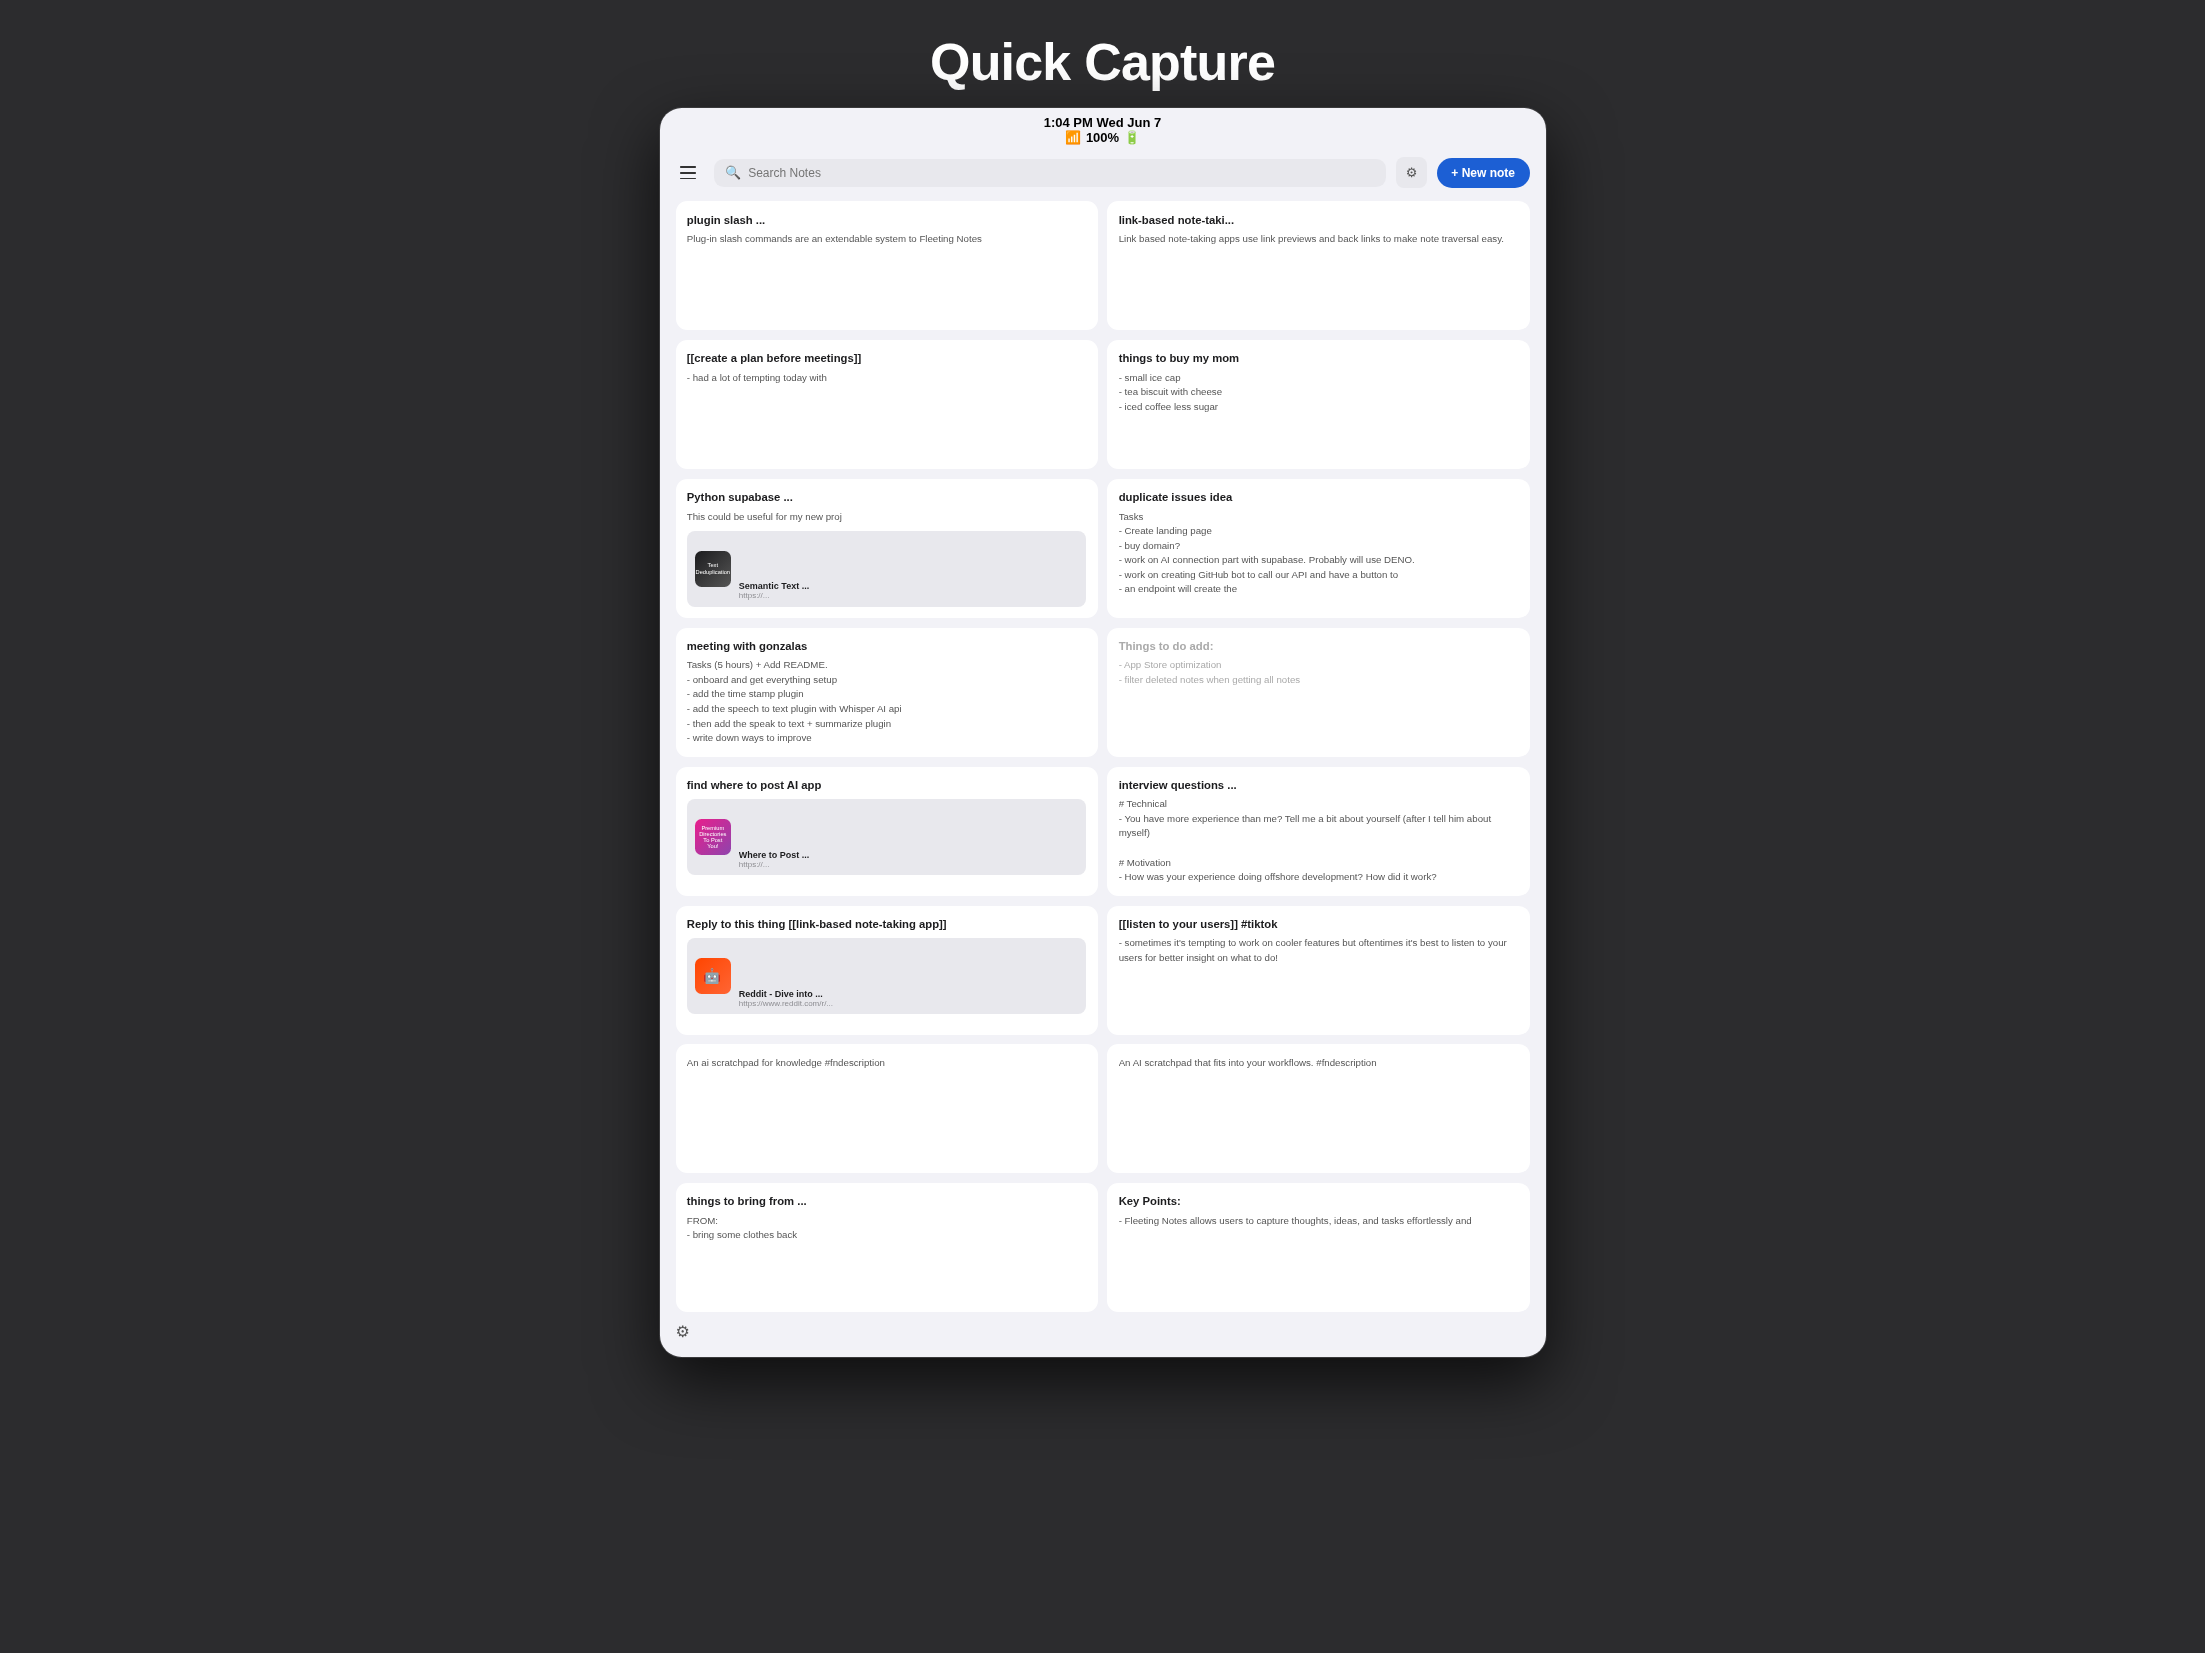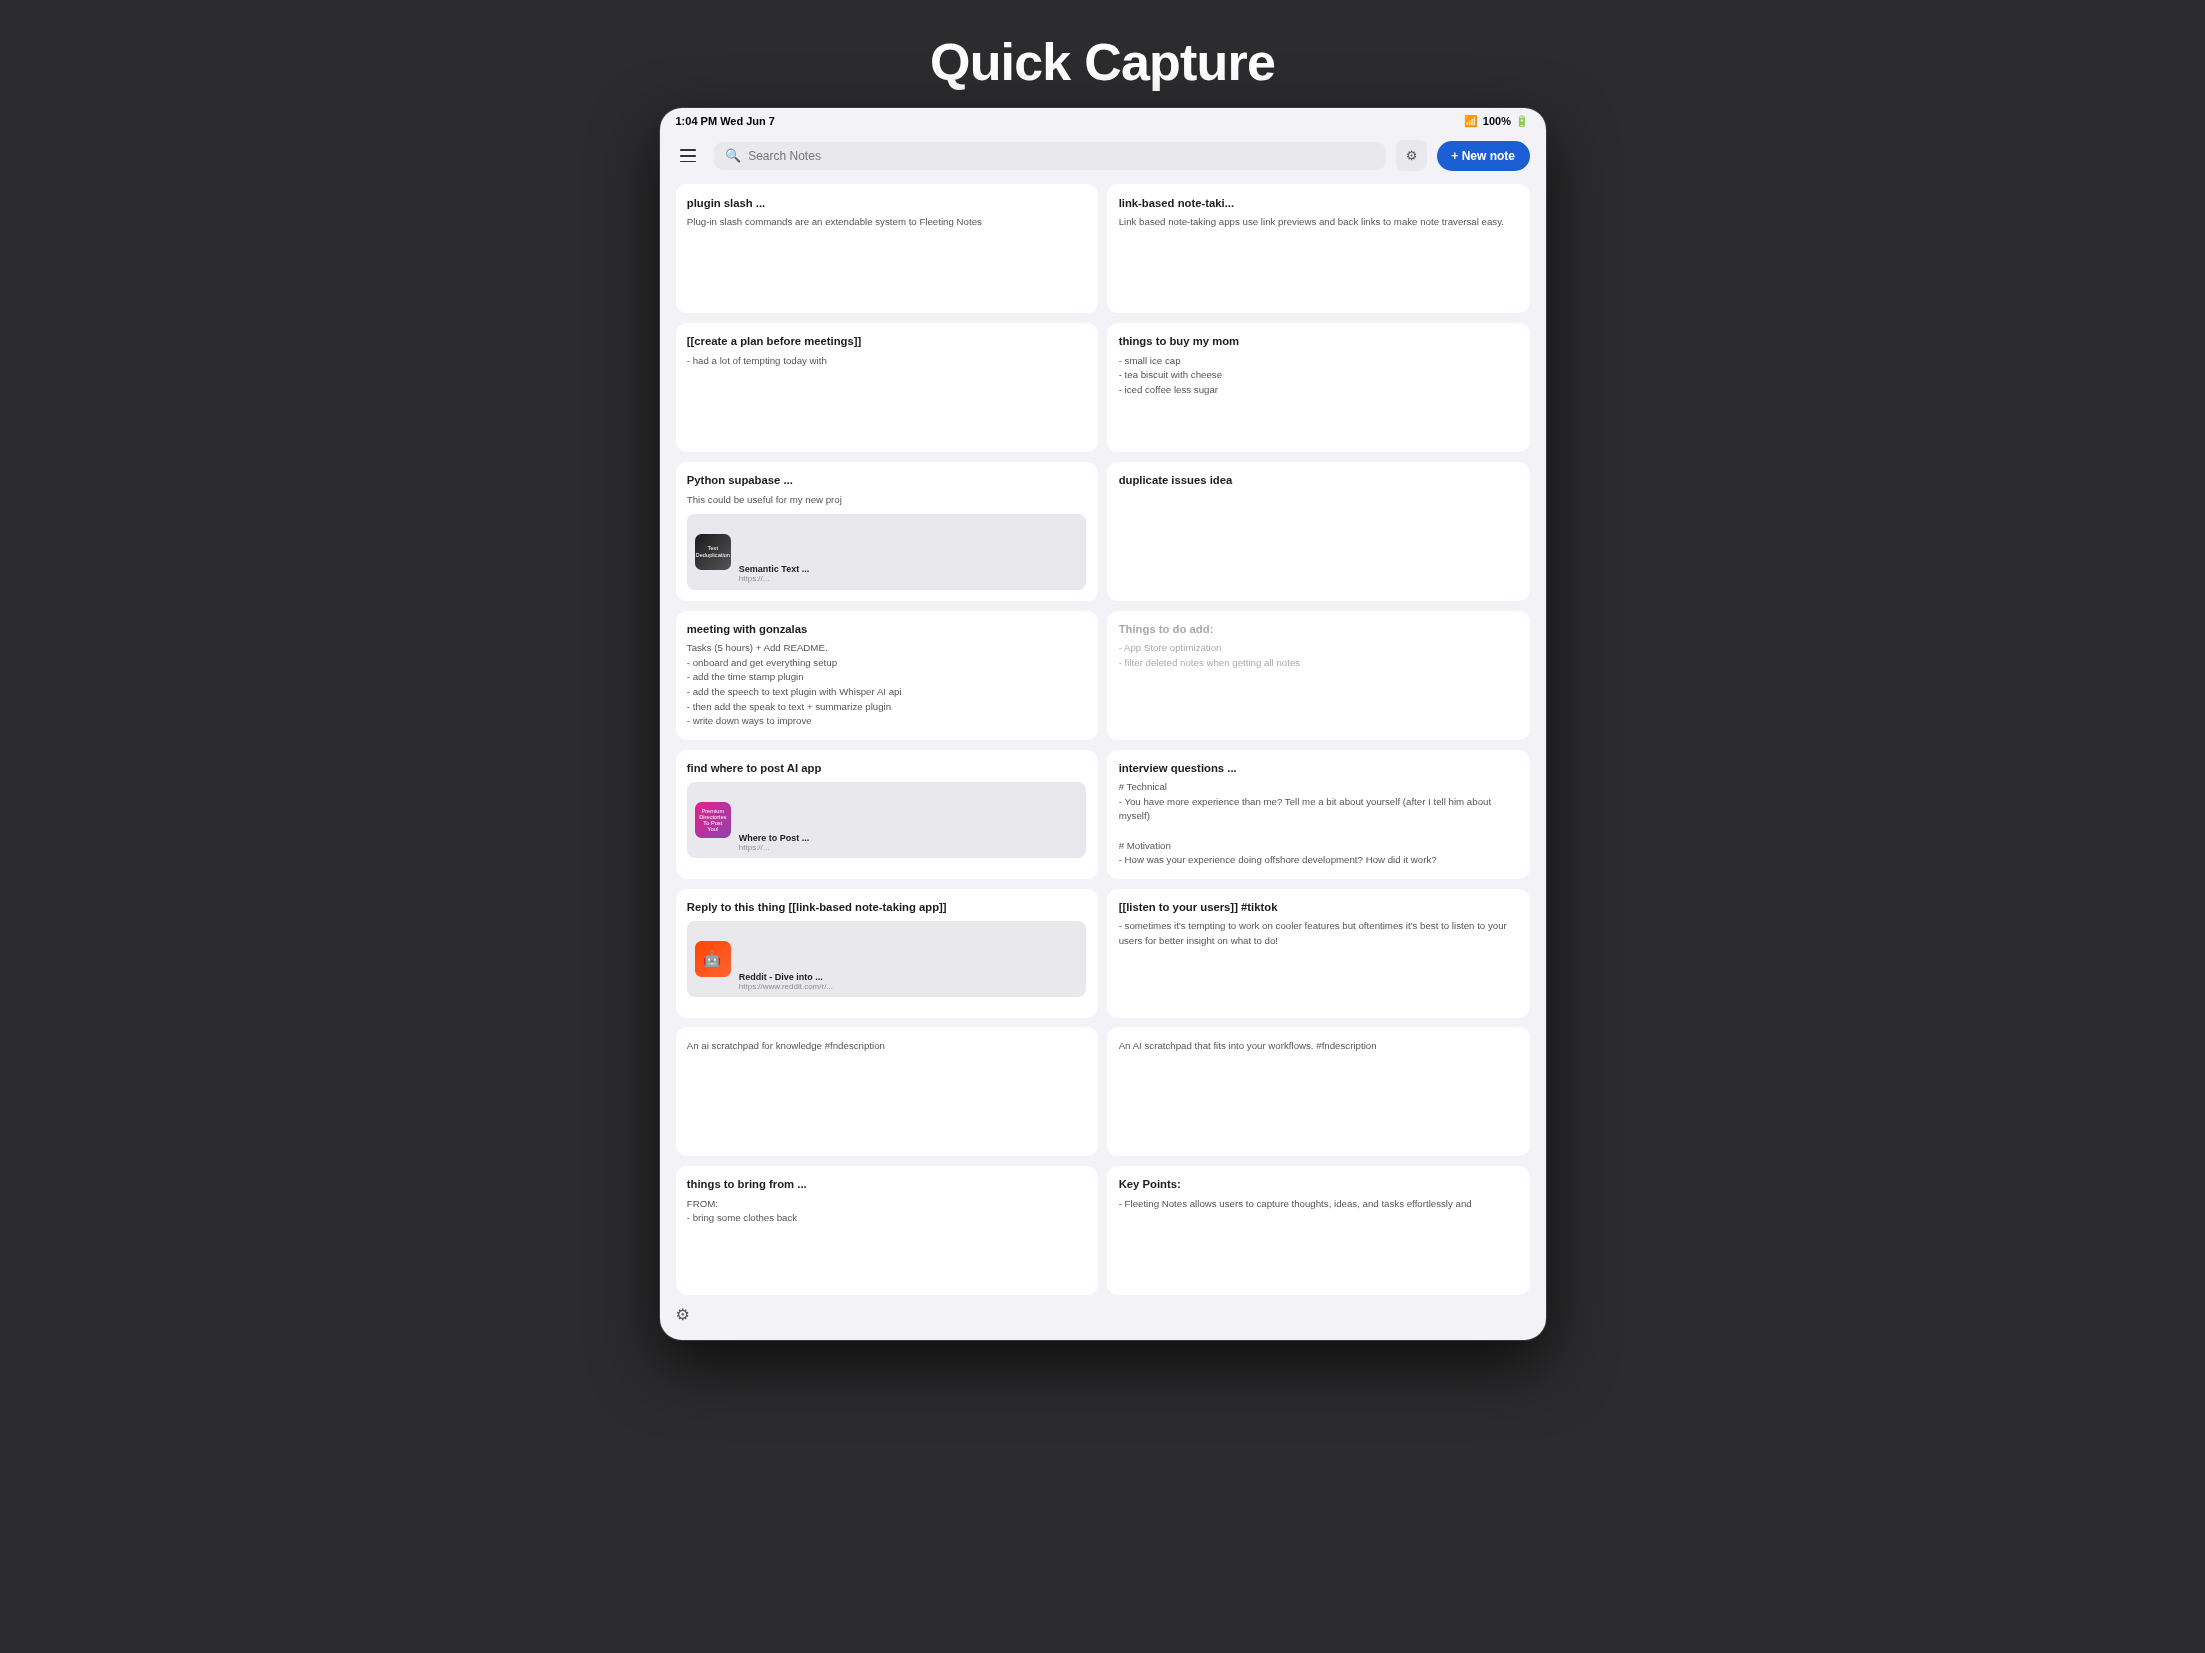--- a/index.html
+++ b/index.html
@@ -31,23 +31,24 @@
       box-shadow: 0 24px 65px rgba(0,0,0,0.7);
       border: 1.6px solid #3a3a3c;
     }
 
     .status-bar {
       display: flex;
       justify-content: space-between;
       align-items: center;
       padding: 6.5px 16px 3.2px;
       background: #f2f2f7;
-      font-size: 11px;
+      font-size: 13px;
       font-weight: 600;
       color: #000;
+      flex-direction: column;
     }
 
     .status-bar-right {
       display: flex;
       align-items: center;
       gap: 4.8px;
     }
 
     .app-content {
       background: #f2f2f7;
@@ -291,20 +292,21 @@
           <div class="link-preview">
         <div class="link-preview-img" style="background:linear-gradient(135deg,#1c1c1e,#555);font-size:5.7px;text-align:center;line-height:1.2;padding:3.2px;">Text Deduplication</div>
         <div class="link-preview-text">
           <div class="link-preview-title">Semantic Text ...</div>
           <div class="link-preview-url">https://...</div>
         </div>
       </div>
         </div>
         <div class="note-card">
           <div class="note-card-title">duplicate issues idea</div>
+          <div class="note-card-body">Tasks<br>- Create landing page<br>- buy domain?<br>- work on AI connection part with supabase. Probably will use DENO.<br>- work on creating GitHub bot to call our API and have a button to<br>- an endpoint will create the</div>
         </div>
         <div class="note-card">
           <div class="note-card-title">meeting with gonzalas</div>
           <div class="note-card-body">Tasks (5 hours) + Add README.<br>- onboard and get everything setup<br>- add the time stamp plugin<br>- add the speech to text plugin with Whisper AI api<br>- then add the speak to text + summarize plugin<br>- write down ways to improve</div>
         </div>
         <div class="note-card note-card-dimmed">
           <div class="note-card-title">Things to do add:</div>
           <div class="note-card-body">- App Store optimization<br>- filter deleted notes when getting all notes</div>
         </div>
         <div class="note-card">

